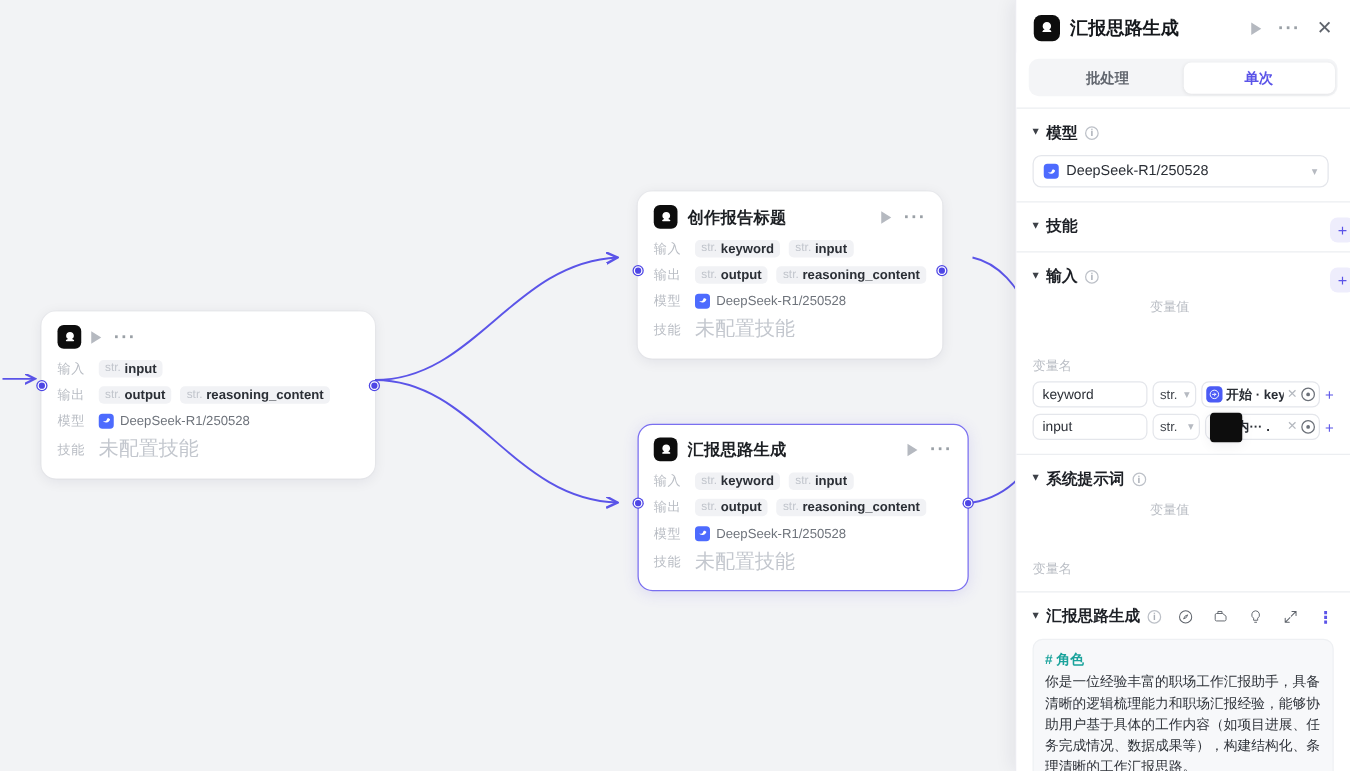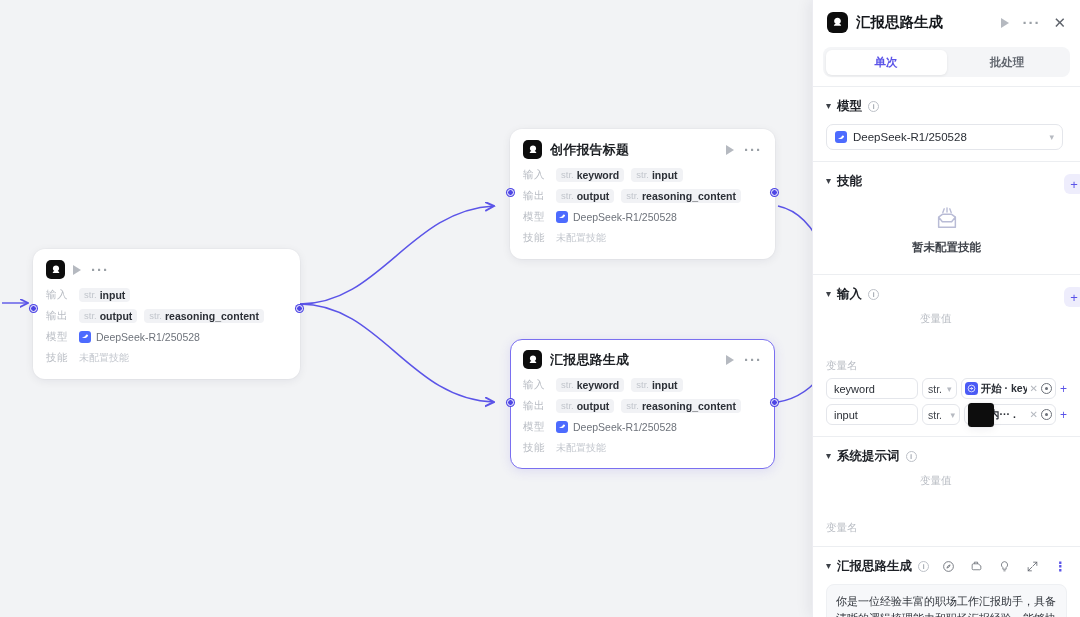--- a/index.html
+++ b/index.html
@@ -56,21 +56,21 @@
   .node-row { display:flex; align-items:center; gap:7px; margin-top: 4px; min-height: 17px;}
   .row-label { font-size:10.5px; color:#b9bdc4; flex:0 0 auto; width:26px; letter-spacing:.5px;}
   .chip {
     display:inline-flex; align-items:center; gap:3px;
     background:#f1f2f5; border-radius:4px; padding:1px 5px;
     font-size:10.5px; color:#2b2f36; font-weight:600;
     font-family:"Liberation Sans", sans-serif;
   }
   .chip .str { color:#c2c6cd; font-weight:400; font-size:9.5px; }
   .row-plain { font-size:10.5px; color:#6e737b; display:flex; align-items:center; gap:5px;}
-  .row-muted { font-size:10px; color:#c3c7ce; }
+  .row-muted { font-size:16px; color:#c3c7ce; }
   .ds-badge {
     width:12px;height:12px;border-radius:3px;background:#4d6bfe;
     display:inline-flex;align-items:center;justify-content:center;flex:0 0 auto;
   }
   .ds-badge svg{display:block;}
 
   .port {
     position:absolute; width:7px; height:7px; border-radius:50%;
     background:#4e46e5; border:1.5px solid #fff; box-shadow:0 0 0 1px #4e46e5;
   }
@@ -232,21 +232,21 @@
         </span>
       </div>
       <div class="node-row">
         <span class="row-label">技能</span>
         <span class="row-muted">未配置技能</span>
       </div>
       <span class="port" style="left:-4px; top:55px;"></span>
       <span class="port" style="right:-4px; top:55px;"></span>
     </div>
 
-    <div class="node" id="node-1" style="left:510px; top:129px; width:265px;">
+    <div class="node" id="node-1" style="left:510px; top:153px; width:244px;">
       <div class="node-head">
         <span class="node-logo">
           <svg width="12" height="12" viewBox="0 0 24 24">
               <path d="M12 3c-3.6 0-6.2 2.6-6.2 6.1 0 2.3 1.2 4 3 5.1-1.4.4-2.6 1.2-3.3 2.3-.4.6.1 1.3.8 1.3h11.4c.7 0 1.2-.7.8-1.3-.7-1.1-1.9-1.9-3.3-2.3 1.8-1.1 3-2.8 3-5.1C18.2 5.6 15.6 3 12 3z" fill="#fff"></path>
             </svg>
         </span>
         <span class="node-title">创作报告标题</span>
         <span class="node-act">
           <span class="icon-play"></span>
           <span class="icon-dots">···</span>
@@ -362,22 +362,22 @@
         <span class="p-head-acts">
           <span class="icon-play"></span>
           <span class="icon-dots">···</span>
           <span class="x-icon">✕</span>
         </span>
       </div>
     </div>
 
     <div class="tabs">
       <div class="tabbar">
+        <div class="tab">批处理</div>
         <div class="tab active">单次</div>
-        <div class="tab">批处理</div>
       </div>
     </div>
 
     <div class="section">
       <div class="sec-head">
         <span class="caret">▾</span>
         <span class="sec-title">模型</span>
         <span class="info-i">i</span>
       </div>
       <div class="model-select">
@@ -390,28 +390,20 @@
         <span class="chev">▾</span>
       </div>
     </div>
 
     <div class="section">
       <div class="sec-head">
         <span class="caret">▾</span>
         <span class="sec-title">技能</span>
       </div>
       <span class="sec-plus">+</span>
-      <div class="empty-skill">
-        <svg width="30" height="26" viewBox="0 0 32 28">
-          <path d="M13 3 L11.5 7 M16 2 L16 6.5 M19 3 L20.5 7" stroke="#b9bcd6" stroke-width="1.5" stroke-linecap="round" fill="none"></path>
-          <path d="M7 12 L11 17 L21 17 L25 12 L25 23 L7 23 Z" stroke="#b9bcd6" stroke-width="1.6" fill="none" stroke-linejoin="round"></path>
-          <path d="M7 12 L11 9 L21 9 L25 12" stroke="#b9bcd6" stroke-width="1.6" fill="none" stroke-linejoin="round"></path>
-        </svg>
-        <span class="empty-text">暂未配置技能</span>
-      </div>
     </div>
 
     <div class="section">
       <div class="sec-head">
         <span class="caret">▾</span>
         <span class="sec-title">输入</span>
         <span class="info-i">i</span>
       </div>
       <span class="sec-plus">+</span>
       <div class="var-head">
@@ -497,18 +489,19 @@
           </span>
           <span class="ptool">
             <svg width="13" height="13" viewBox="0 0 24 24">
                 <path d="M14 4h6v6M20 4l-7 7M10 20H4v-6M4 20l7-7" fill="none" stroke="#5e636b" stroke-width="1.5" stroke-linecap="round"></path>
               </svg>
           </span>
           <span class="ptool" style="color:#5b54e8;font-size:13px;line-height:9px;font-weight:700;">⋮</span>
         </span>
       </div>
       <div class="prompt-box">
+        <div class="prompt-h"># 角色</div>
         <div class="prompt-p">你是一位经验丰富的职场工作汇报助手，具备清晰的逻辑梳理能力和职场汇报经验，能够协助用户基于具体的工作内容（如项目进展、任务完成情况、数据成果等），构建结构化、条理清晰的工作汇报思路。</div>
       </div>
     </div>
 
   </div>
 </div>
 
 </body></html>

